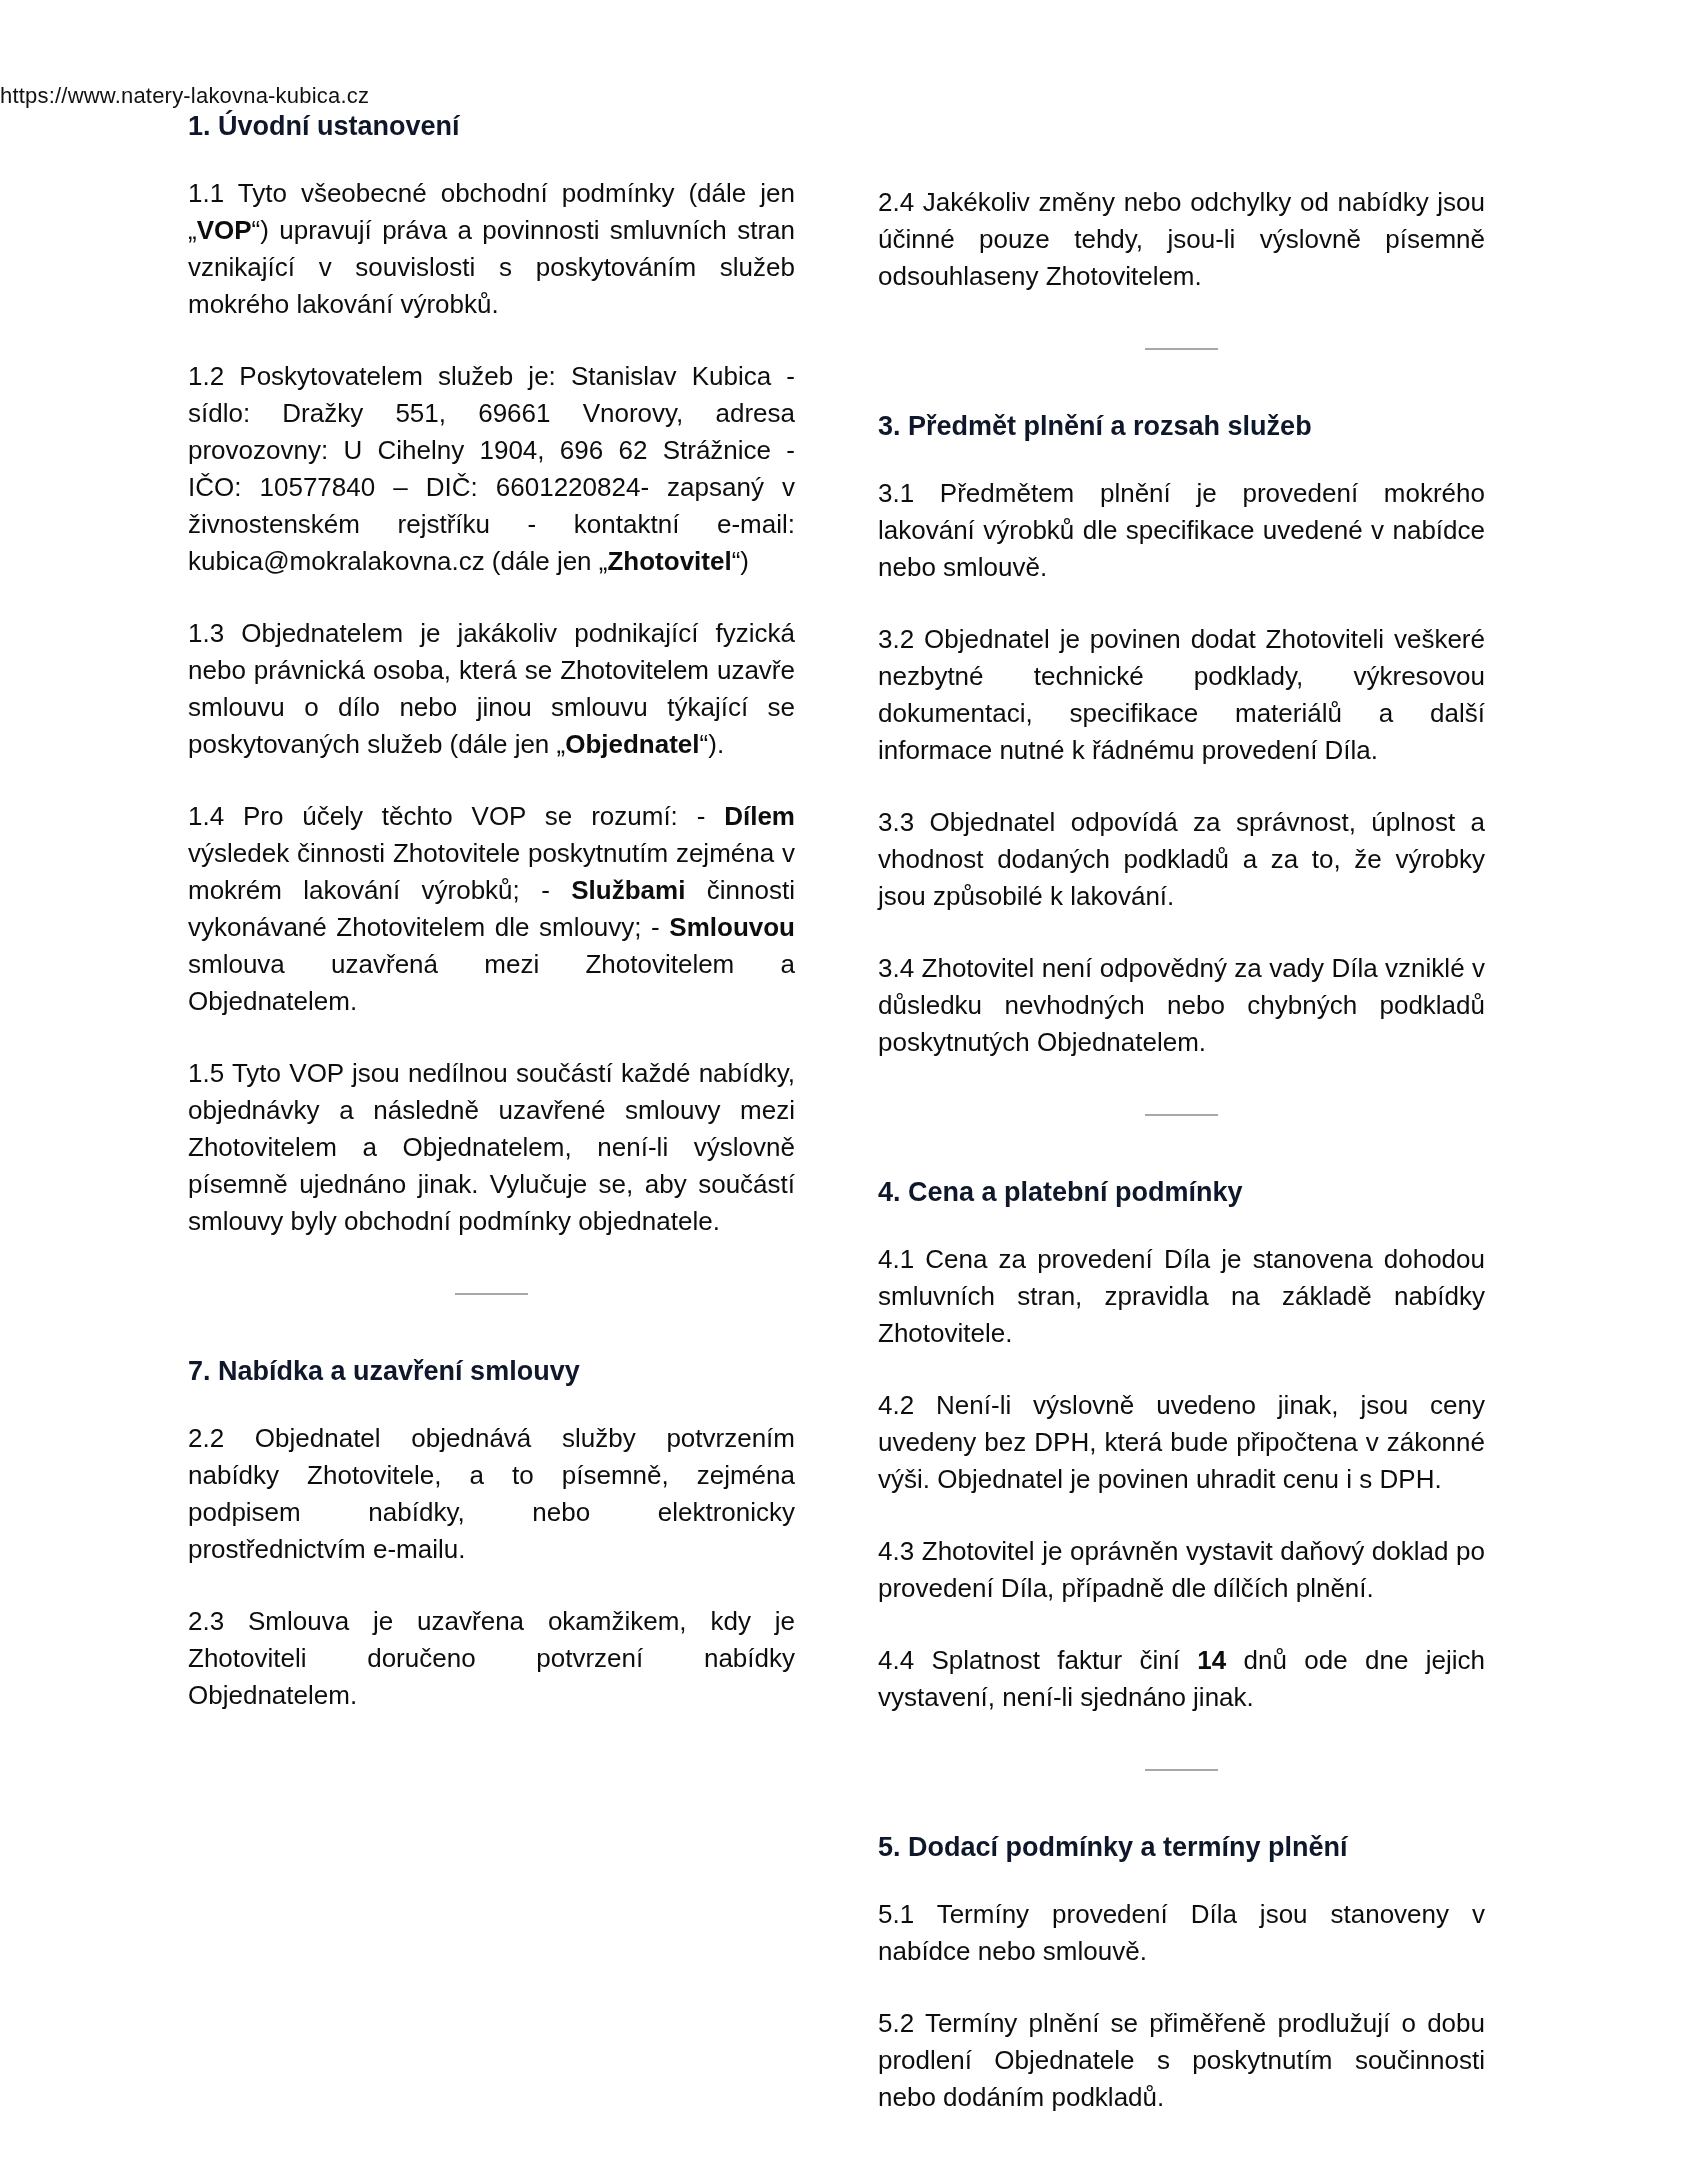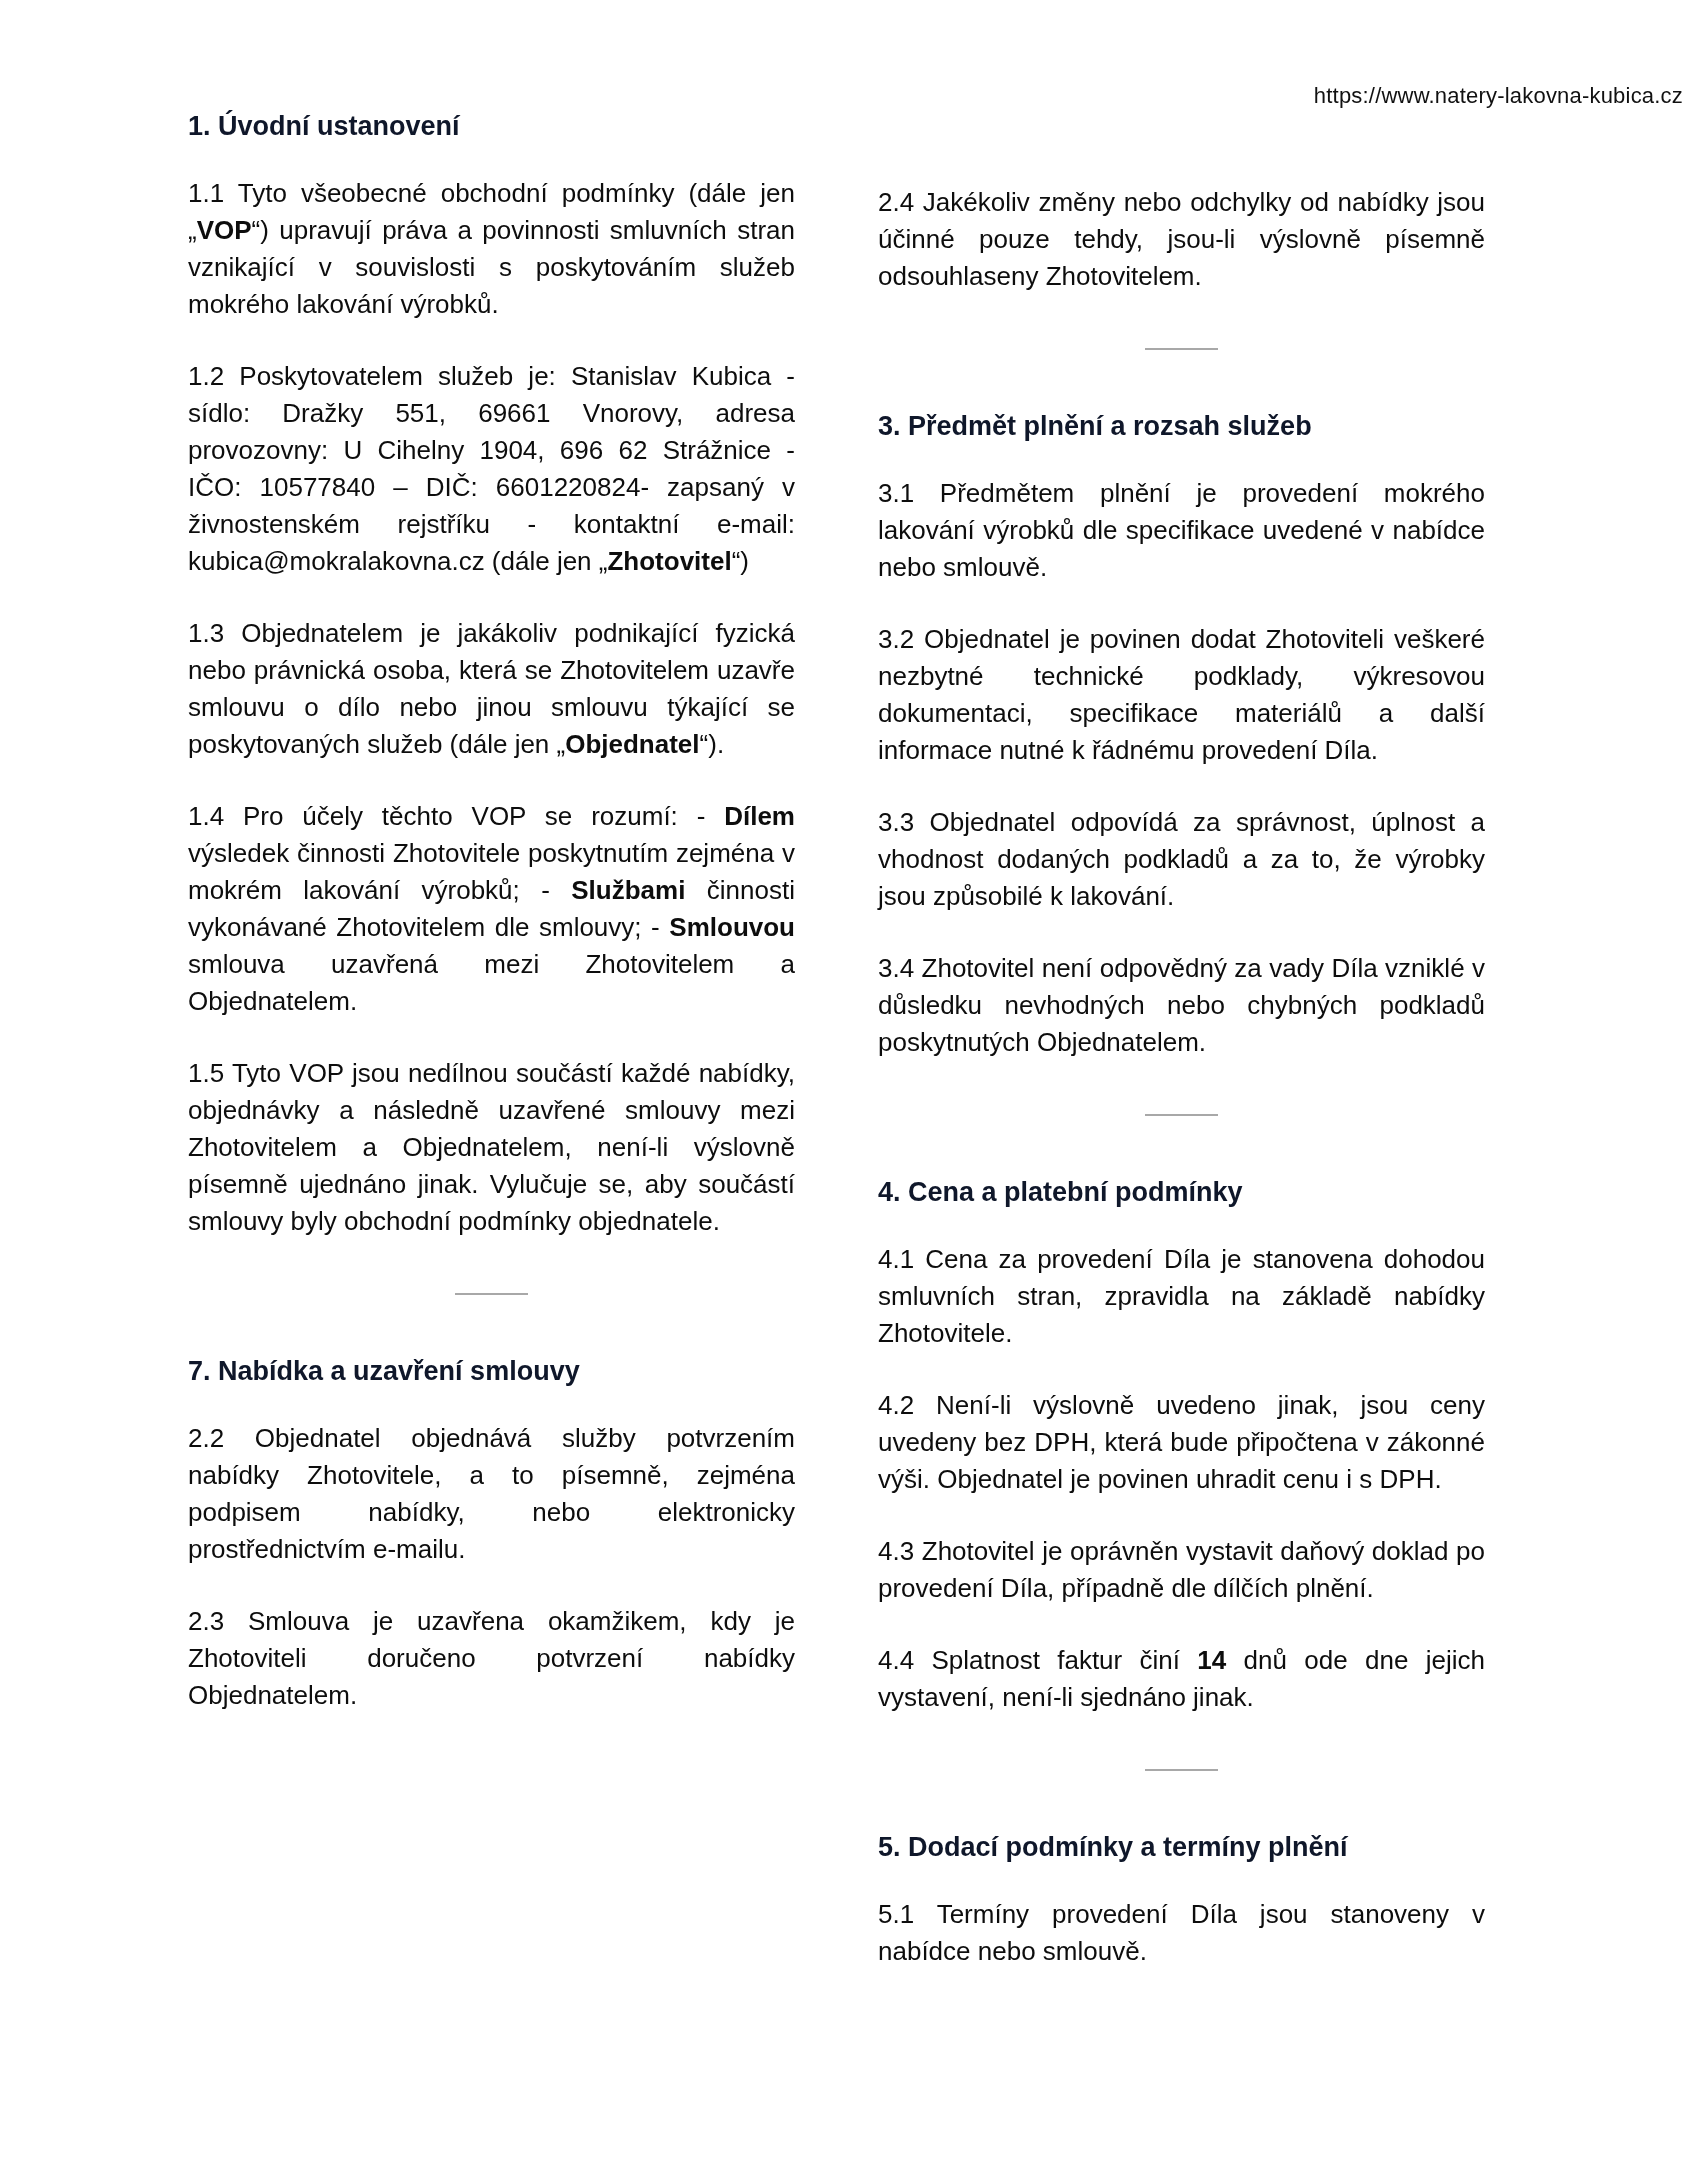--- a/index.html
+++ b/index.html
@@ -12,21 +12,21 @@
     position: relative;
     width: 1683px;
     height: 2178px;
     background: #ffffff;
     overflow: hidden;
     font-family: "Liberation Sans", sans-serif;
     color: #0d0d0d;
   }
   .url-header {
     padding-top: 83px;
-    text-align: right;
+    text-align: left;
     font-size: 22px;
     letter-spacing: 0.2px;
     color: #111111;
   }
   .content {
     display: flex;
     padding: 0 198px 0 188px;
     gap: 83px;
     box-sizing: border-box;
   }
@@ -109,18 +109,19 @@
           <p class="para"><span>3.4 Zhotovitel není odpovědný za vady Díla vzniklé v důsledku nevhodných nebo chybných podkladů poskytnutých Objednatelem.</span></p>
           <div class="divider"></div>
           <h2 class="section-heading">4. Cena a platební podmínky</h2>
           <p class="para"><span>4.1 Cena za provedení Díla je stanovena dohodou smluvních stran, zpravidla na základě nabídky Zhotovitele.</span></p>
           <p class="para"><span>4.2 Není-li výslovně uvedeno jinak, jsou ceny uvedeny bez DPH, která bude připočtena v zákonné výši. Objednatel je povinen uhradit cenu i s DPH.</span></p>
           <p class="para"><span>4.3 Zhotovitel je oprávněn vystavit daňový doklad po provedení Díla, případně dle dílčích plnění.</span></p>
           <p class="para"><span>4.4 Splatnost faktur činí </span><b>14</b><span> dnů ode dne jejich vystavení, není-li sjednáno jinak.</span></p>
           <div class="divider"></div>
           <h2 class="section-heading">5. Dodací podmínky a termíny plnění</h2>
           <p class="para"><span>5.1 Termíny provedení Díla jsou stanoveny v nabídce nebo smlouvě.</span></p>
+          <p class="para"><span>5.2 Termíny plnění se přiměřeně prodlužují o dobu prodlení Objednatele s poskytnutím součinnosti nebo dodáním podkladů.</span></p>
         </div>
     </div>
 
   </div>
 </div>
 
 
 </body></html>

